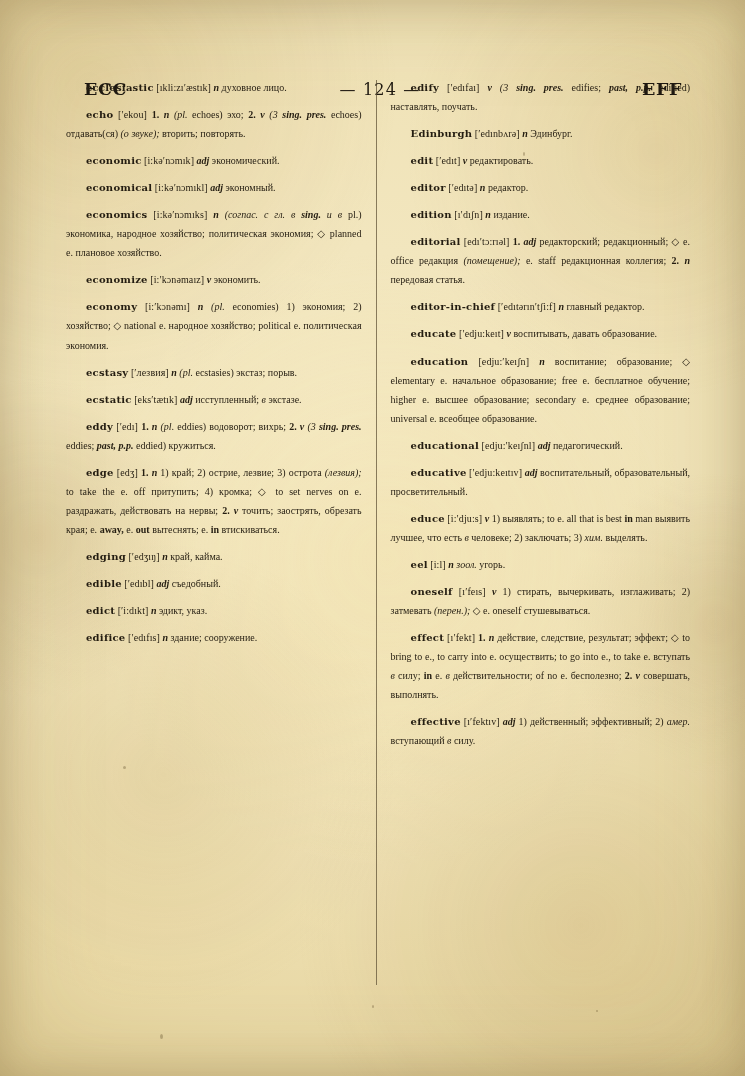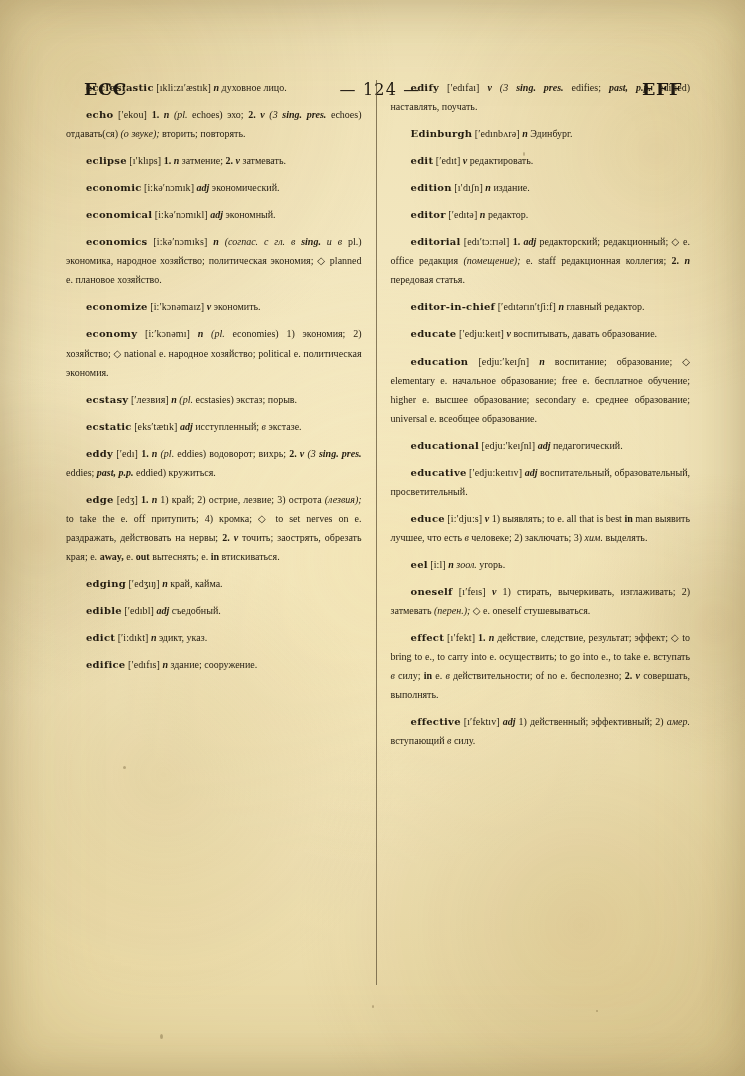--- a/index.html
+++ b/index.html
@@ -149,42 +149,41 @@
     <div class="runhead">
       <span class="rh-left">ECC</span>
       <span class="folio">— 124 —</span>
       <span class="rh-right">EFF</span>
     </div>
 
     <div class="cols">
       <div class="col left" id="col-left">
           <p class="entry"><span class="hw">ecclesiastic</span> <span class="ipa">[ıkli:zı′æstık]</span> <span><span class="bit">n</span> духовное лицо.</span></p>
           <p class="entry"><span class="hw">echo</span> <span class="ipa">[′ekou]</span> <span><span class="b">1.</span> <span class="bit">n</span> <span class="it">(pl.</span> echoes) эхо; <span class="b">2.</span> <span class="bit">v</span> <span class="it">(3</span> <span class="bit">sing.</span> <span class="bit">pres.</span> echoes) отдавать(ся) <span class="it">(о</span> <span class="it">звуке);</span> вторить; повторять.</span></p>
-          <p class="entry"><span class="hw">eclipse</span> <span class="ipa">[ı′klıps]</span> <span><span class="b">1.</span> <span class="bit">n</span> затмение; <span class="b">2.</span> <span class="bit">v</span> затмевать.</span></p>
           <p class="entry"><span class="hw">economic</span> <span class="ipa">[i:kə′nɔmık]</span> <span><span class="bit">adj</span> экономический.</span></p>
           <p class="entry"><span class="hw">economical</span> <span class="ipa">[i:kə′nɔmıkl]</span> <span><span class="bit">adj</span> экономный.</span></p>
           <p class="entry"><span class="hw">economics</span> <span class="ipa">[i:kə′nɔmıks]</span> <span><span class="bit">n</span> <span class="it">(согпас.</span> <span class="it">с</span> <span class="it">гл.</span> <span class="it">в</span> <span class="bit">sing.</span> <span class="it">и</span> <span class="it">в</span> pl.) экономика, народное хозяйство; политическая экономия; <span class="dia">◇</span> planned e. плановое хозяйство.</span></p>
           <p class="entry"><span class="hw">economize</span> <span class="ipa">[i:′kɔnəmaız]</span> <span><span class="bit">v</span> экономить.</span></p>
           <p class="entry"><span class="hw">economy</span> <span class="ipa">[i:′kɔnəmı]</span> <span><span class="bit">n</span> <span class="it">(pl.</span> economies) 1) экономия; 2) хозяйство; <span class="dia">◇</span> national e. народное хозяйство; political e. политическая экономия.</span></p>
           <p class="entry"><span class="hw">ecstasy</span> <span class="ipa">[′лезвия]</span> <span><span class="bit">n</span> <span class="it">(pl.</span> ecstasies) экстаз; порыв.</span></p>
           <p class="entry"><span class="hw">ecstatic</span> <span class="ipa">[eks′tætık]</span> <span><span class="bit">adj</span> исступленный; <span class="it">в</span> экстазе.</span></p>
           <p class="entry"><span class="hw">eddy</span> <span class="ipa">[′edı]</span> <span><span class="b">1.</span> <span class="bit">n</span> <span class="it">(pl.</span> eddies) водоворот; вихрь; <span class="b">2.</span> <span class="bit">v</span> <span class="it">(3</span> <span class="bit">sing.</span> <span class="bit">pres.</span> eddies; <span class="bit">past,</span> <span class="bit">p.p.</span> eddied) кружиться.</span></p>
           <p class="entry"><span class="hw">edge</span> <span class="ipa">[edʒ]</span> <span><span class="b">1.</span> <span class="bit">n</span> 1) край; 2) острие, лезвие; 3) острота <span class="it">(лезвия);</span> to take the e. off притупить; 4) кромка; <span class="dia">◇</span> to set nerves on e. раздражать, действовать на нервы; <span class="b">2.</span> <span class="bit">v</span> точить; заострять, обрезать края; e. <span class="b">away,</span> e. <span class="b">out</span> вытеснять; e. <span class="b">in</span> втискиваться.</span></p>
           <p class="entry"><span class="hw">edging</span> <span class="ipa">[′edʒıŋ]</span> <span><span class="bit">n</span> край, кайма.</span></p>
           <p class="entry"><span class="hw">edible</span> <span class="ipa">[′edıbl]</span> <span><span class="bit">adj</span> съедобный.</span></p>
           <p class="entry"><span class="hw">edict</span> <span class="ipa">[′i:dıkt]</span> <span><span class="bit">n</span> эдикт, указ.</span></p>
           <p class="entry"><span class="hw">edifice</span> <span class="ipa">[′edıfıs]</span> <span><span class="bit">n</span> здание; сооружение.</span></p>
         </div>
       <div class="gutter"></div>
       <div class="col right" id="col-right">
           <p class="entry"><span class="hw">edify</span> <span class="ipa">[′edıfaı]</span> <span><span class="bit">v</span> <span class="it">(3</span> <span class="bit">sing.</span> <span class="bit">pres.</span> edifies; <span class="bit">past,</span> <span class="bit">p.p.</span> edified) наставлять, поучать.</span></p>
           <p class="entry"><span class="hw">Edinburgh</span> <span class="ipa">[′edınbʌrə]</span> <span><span class="bit">n</span> Эдинбург.</span></p>
           <p class="entry"><span class="hw">edit</span> <span class="ipa">[′edıt]</span> <span><span class="bit">v</span> редактировать.</span></p>
+          <p class="entry"><span class="hw">editor</span> <span class="ipa">[′edıtə]</span> <span><span class="bit">n</span> редактор.</span></p>
           <p class="entry"><span class="hw">edition</span> <span class="ipa">[ı′dıʃn]</span> <span><span class="bit">n</span> издание.</span></p>
-          <p class="entry"><span class="hw">editor</span> <span class="ipa">[′edıtə]</span> <span><span class="bit">n</span> редактор.</span></p>
           <p class="entry"><span class="hw">editorial</span> <span class="ipa">[edı′tɔ:rıəl]</span> <span><span class="b">1.</span> <span class="bit">adj</span> редакторский; редакционный; <span class="dia">◇</span> e. office редакция <span class="it">(помещение);</span> e. staff редакционная коллегия; <span class="b">2.</span> <span class="bit">n</span> передовая статья.</span></p>
           <p class="entry"><span class="hw">editor-in-chief</span> <span class="ipa">[′edıtərın′tʃi:f]</span> <span><span class="bit">n</span> главный редактор.</span></p>
           <p class="entry"><span class="hw">educate</span> <span class="ipa">[′edju:keıt]</span> <span><span class="bit">v</span> воспитывать, давать образование.</span></p>
           <p class="entry"><span class="hw">education</span> <span class="ipa">[edju:′keıʃn]</span> <span><span class="bit">n</span> воспитание; образование; <span class="dia">◇</span> elementary e. начальное образование; free e. бесплатное обучение; higher e. высшее образование; secondary e. среднее образование; universal e. всеобщее образование.</span></p>
           <p class="entry"><span class="hw">educational</span> <span class="ipa">[edju:′keıʃnl]</span> <span><span class="bit">adj</span> педагогический.</span></p>
           <p class="entry"><span class="hw">educative</span> <span class="ipa">[′edju:keıtıv]</span> <span><span class="bit">adj</span> воспитательный, образовательный, просветительный.</span></p>
           <p class="entry"><span class="hw">educe</span> <span class="ipa">[i:′dju:s]</span> <span><span class="bit">v</span> 1) выявлять; to e. all that is best <span class="b">in</span> man выявить лучшее, что есть <span class="it">в</span> человеке; 2) заключать; 3) <span class="it">хим.</span> выделять.</span></p>
           <p class="entry"><span class="hw">eel</span> <span class="ipa">[i:l]</span> <span><span class="bit">n</span> <span class="it">зоол.</span> угорь.</span></p>
           <p class="entry"><span class="hw">oneself</span> <span class="ipa">[ı′feıs]</span> <span><span class="bit">v</span> 1) стирать, вычеркивать, изглаживать; 2) затмевать <span class="it">(перен.);</span> <span class="dia">◇</span> e. oneself стушевываться.</span></p>
           <p class="entry"><span class="hw">effect</span> <span class="ipa">[ı′fekt]</span> <span><span class="b">1.</span> <span class="bit">n</span> действие, следствие, результат; эффект; <span class="dia">◇</span> to bring to e., to carry into e. осуществить; to go into e., to take e. вступать <span class="it">в</span> силу; <span class="b">in</span> e. <span class="it">в</span> действительности; of no e. бесполезно; <span class="b">2.</span> <span class="bit">v</span> совершать, выполнять.</span></p>

